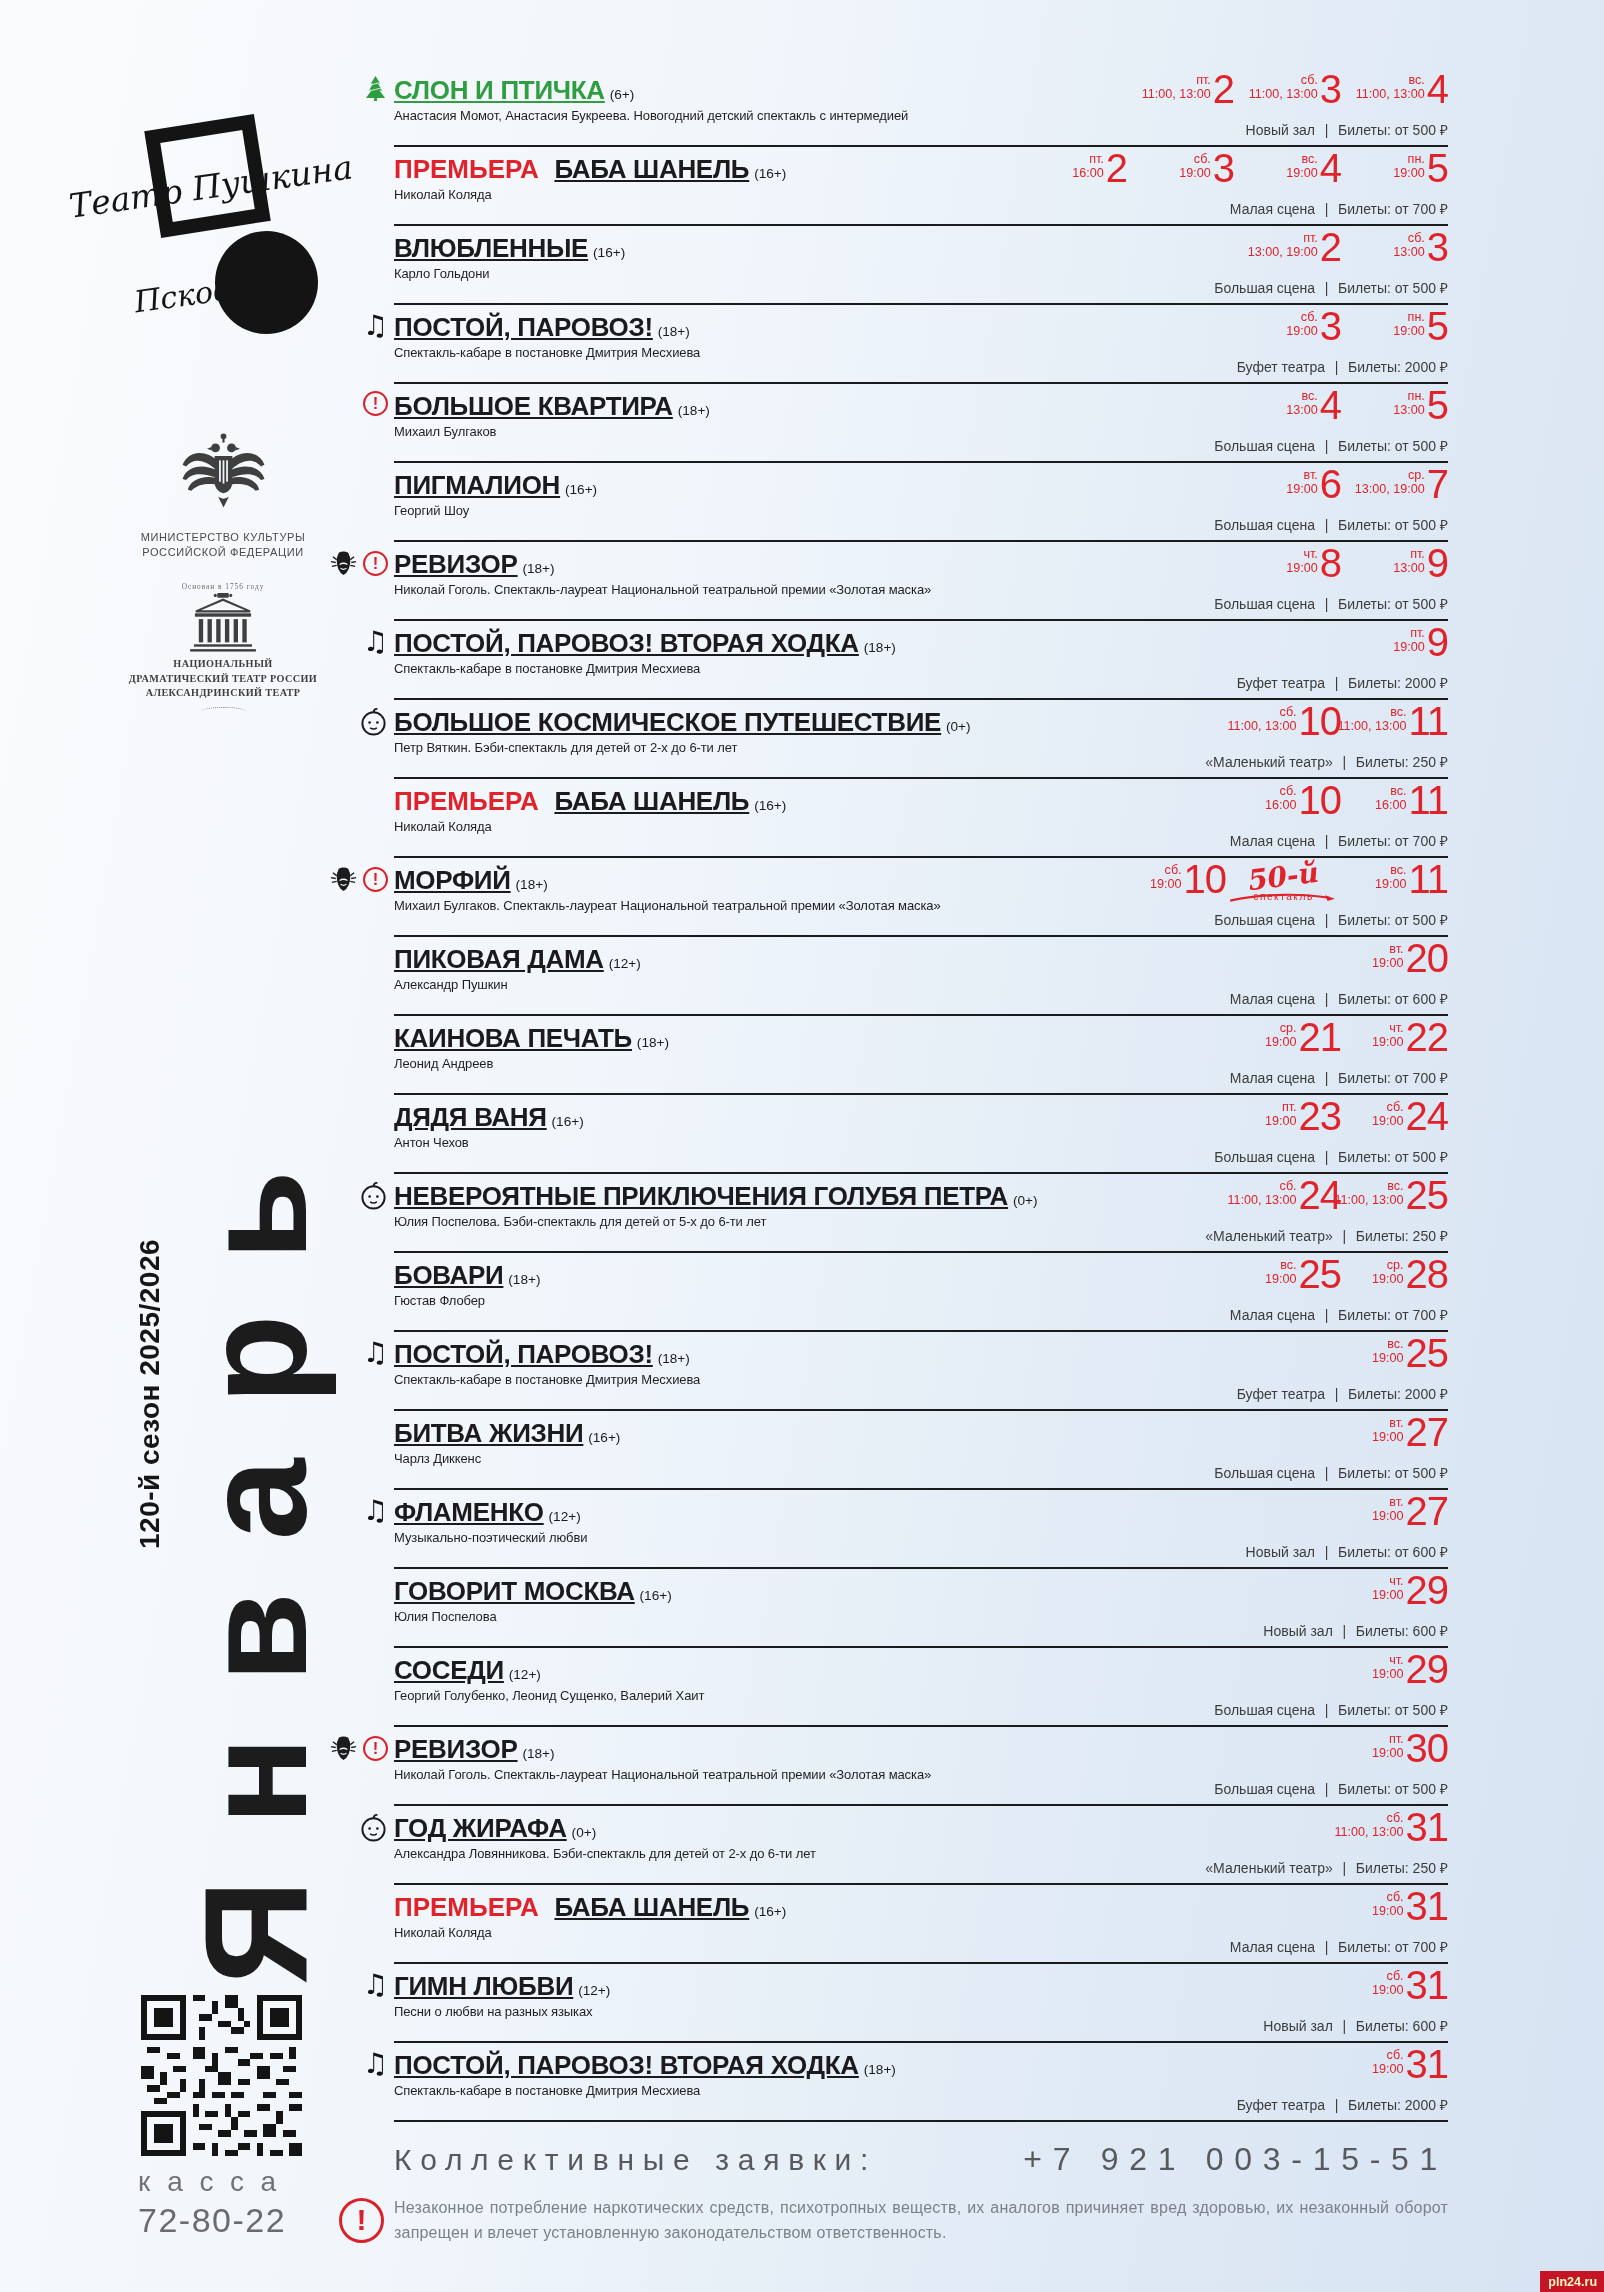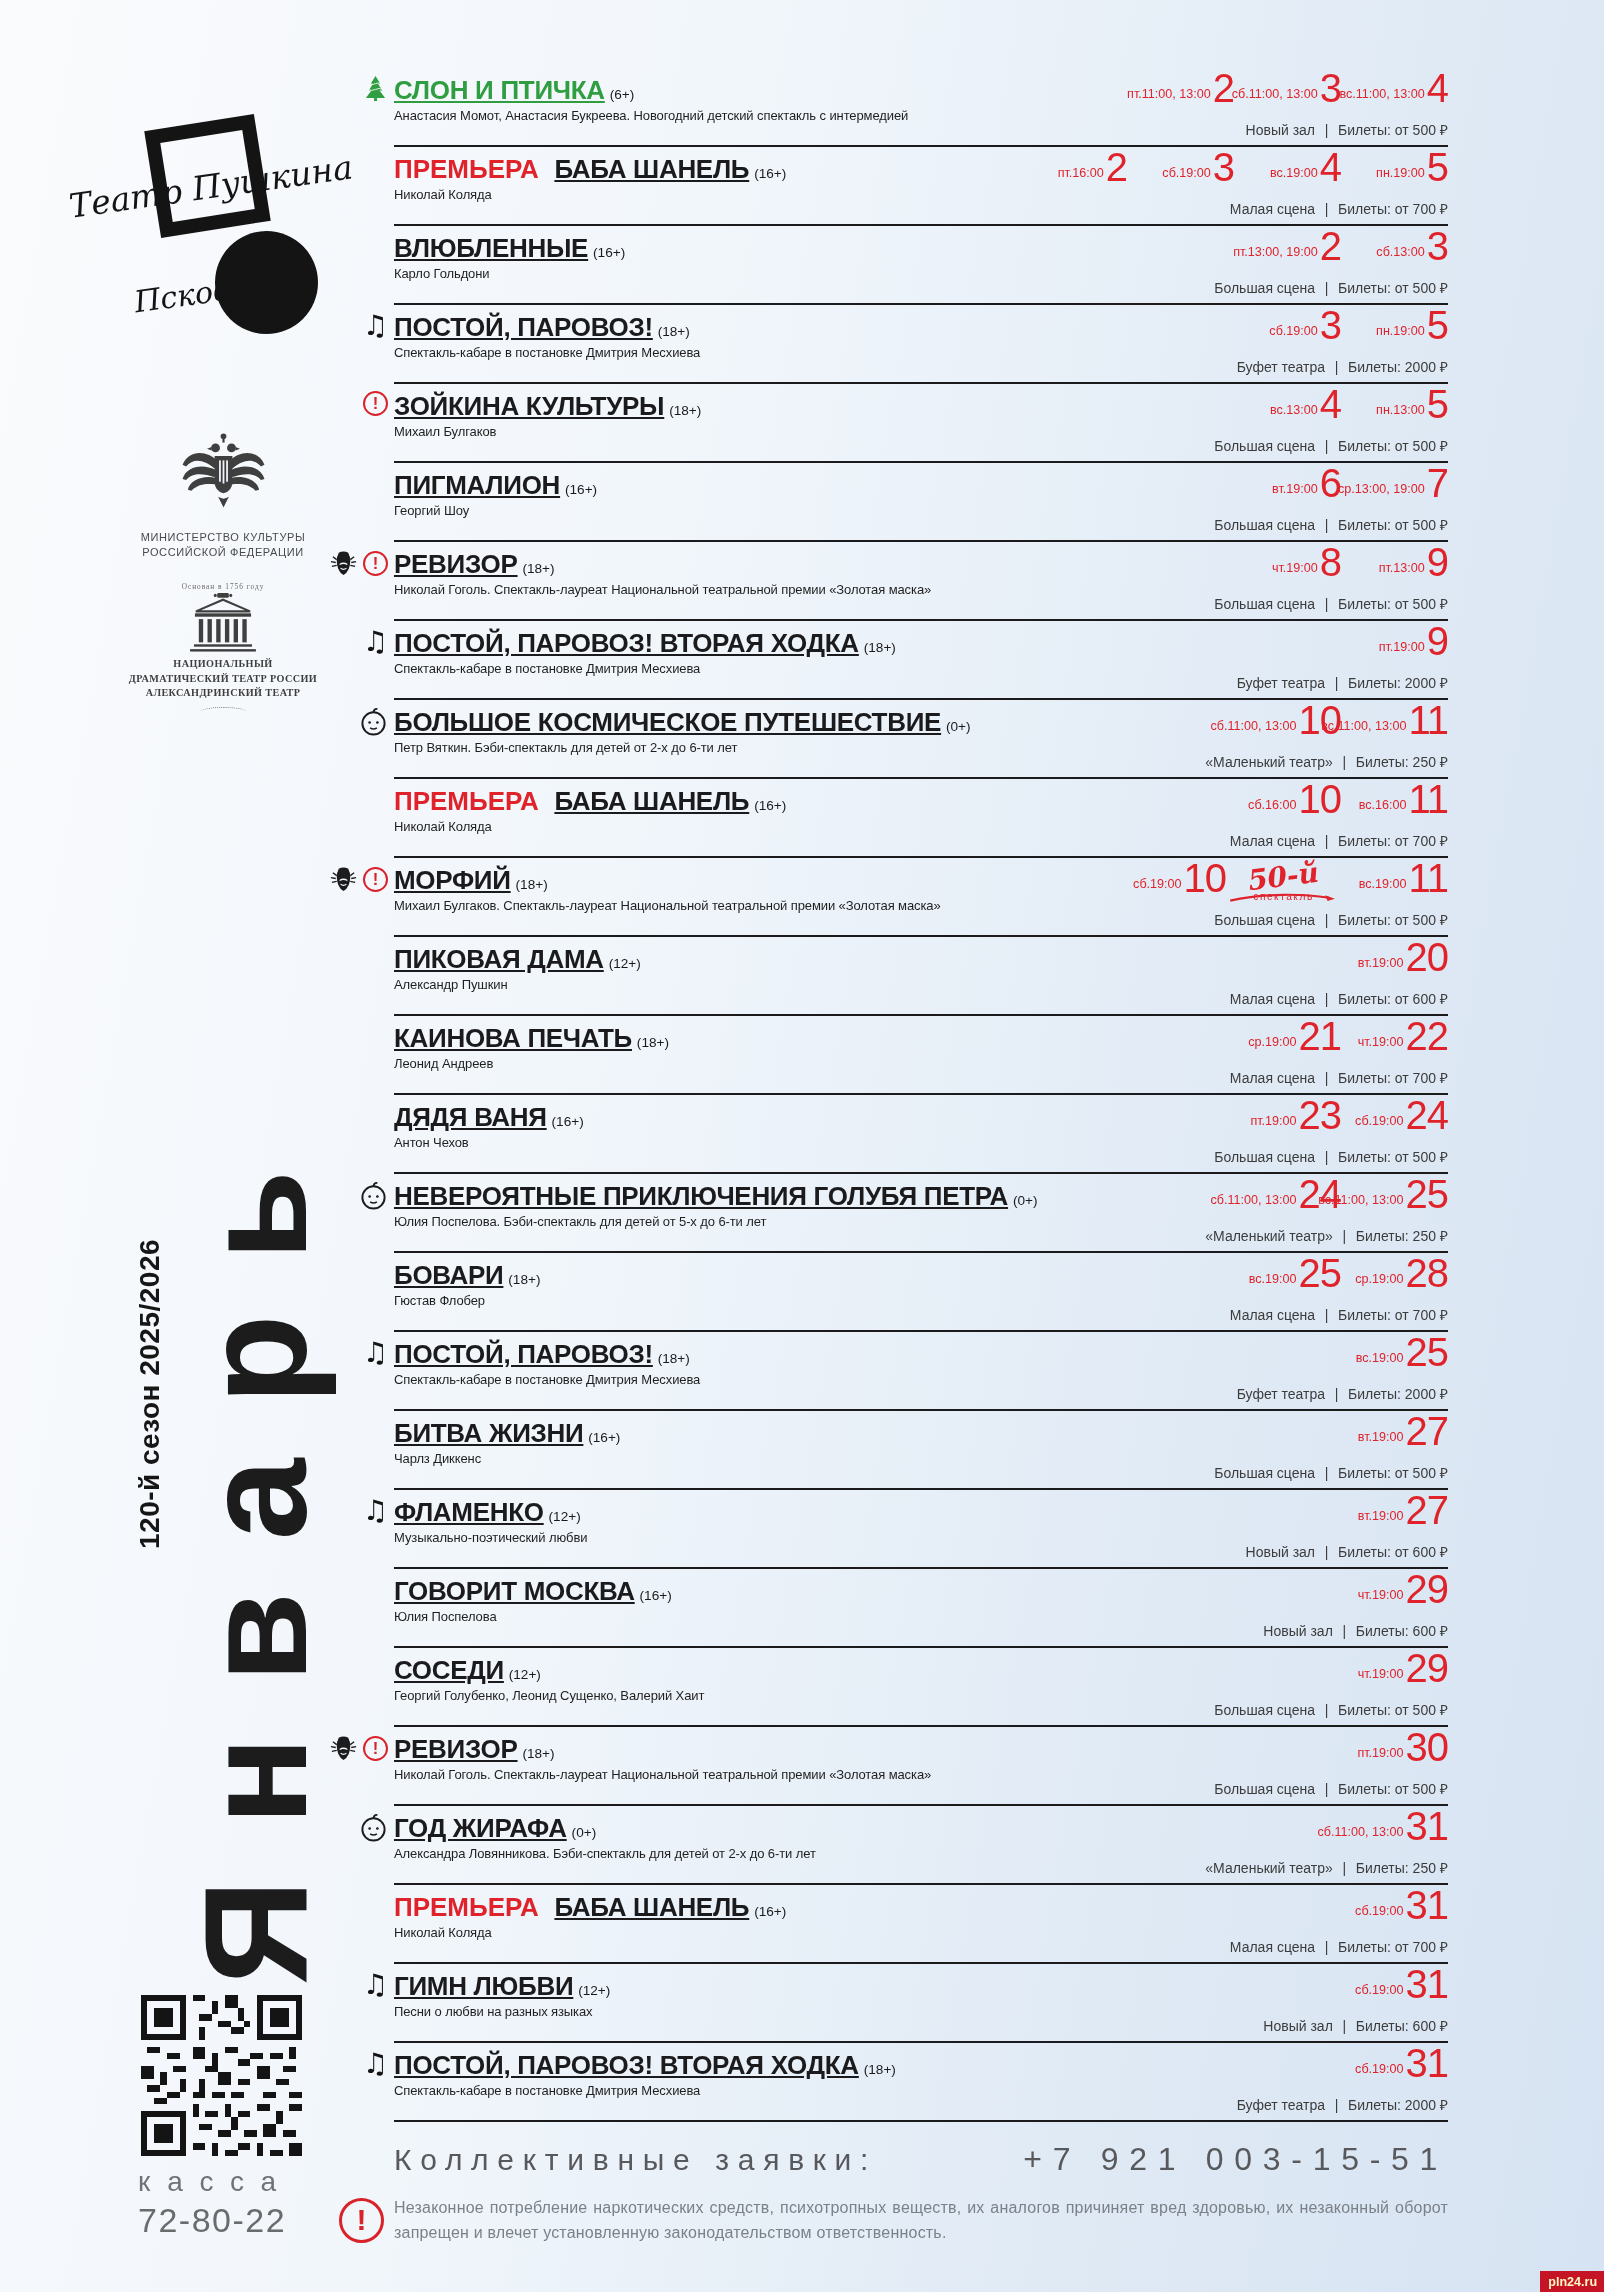--- a/index.html
+++ b/index.html
@@ -37,21 +37,21 @@
   .icons{position:absolute;left:0;top:6.8px;width:109px;display:flex;justify-content:flex-end;align-items:center;gap:4.9px;}
   .titleline{padding-top:8.7px;line-height:1;white-space:nowrap;}
   .title-text{font-weight:700;font-size:26px;letter-spacing:-0.3px;color:#1b1b1d;text-decoration:underline;}
   .show-row.green .title-text{color:#2f9e41;}
   .prefix{font-weight:700;font-size:26px;color:#e0232b;margin-right:15.5px;}
   .prefix:empty{display:none;margin:0;}
   .age{font-size:13.6px;color:#1b1b1d;margin-left:4.9px;}
   .desc{margin-top:4.9px;font-size:13px;color:#1f1f1f;letter-spacing:-0.1px;white-space:nowrap;}
   .dates{position:absolute;right:0;top:4.9px;display:flex;align-items:flex-start;}
   .dcell{width:107px;display:flex;justify-content:flex-end;align-items:flex-end;color:#e0232b;}
-  .dstack{display:flex;flex-direction:row;align-items:flex-end;line-height:1.15;font-size:12.6px;margin-bottom:2.9px;white-space:nowrap;}
+  .dstack{display:flex;flex-direction:column;align-items:flex-end;line-height:1.15;font-size:12.6px;margin-bottom:2.9px;white-space:nowrap;}
   .dnum{font-size:40px;line-height:.78;letter-spacing:-1px;margin-left:1.9px;font-weight:400;}
   .venueline{position:absolute;right:0;bottom:7.8px;font-size:14px;color:#3c3c3c;white-space:nowrap;}
   .vsep{margin:0 9.7px;color:#3c3c3c;}
   .ncell{position:relative;width:115px;color:#e0232b;text-align:center;}
   .note-big{display:block;font-family:"DejaVu Serif",serif;font-style:italic;font-weight:700;font-size:28px;line-height:1;transform:rotate(-7deg);}
   .note-small{display:block;font-size:10.2px;letter-spacing:1.5px;margin-top:0;}
   .note-arrow{position:absolute;left:0;top:26px;}
 
   
   .exclaim{display:inline-flex;align-items:center;justify-content:center;width:25px;height:25px;border:2.4px solid #d9222a;border-radius:50%;color:#d9222a;font-weight:700;font-size:16.5px;box-sizing:border-box;}
@@ -357,21 +357,21 @@
     <div class="venueline">
       <span>Буфет театра</span><span class="vsep">|</span><span>Билеты: 2000 ₽</span>
     </div>
     <div class="rule"></div>
   </div>
         <div class="show-row">
     <div class="icons">
             <span class="exclaim">!</span>
           </div>
     <div class="titleline">
-      <span class="title-text">ЗОЙКИНА КУЛЬТУРЫ</span><span class="age">(18+)</span>
+      <span class="title-text">БОЛЬШОЕ КВАРТИРА</span><span class="age">(18+)</span>
     </div>
     <div class="desc">Михаил Булгаков</div>
     <div class="dates">
             <div class="dcell">
     <span class="dstack">
       <span>вс.</span>
       <span>13:00</span>
     </span>
     <span class="dnum">4</span>
   </div>

